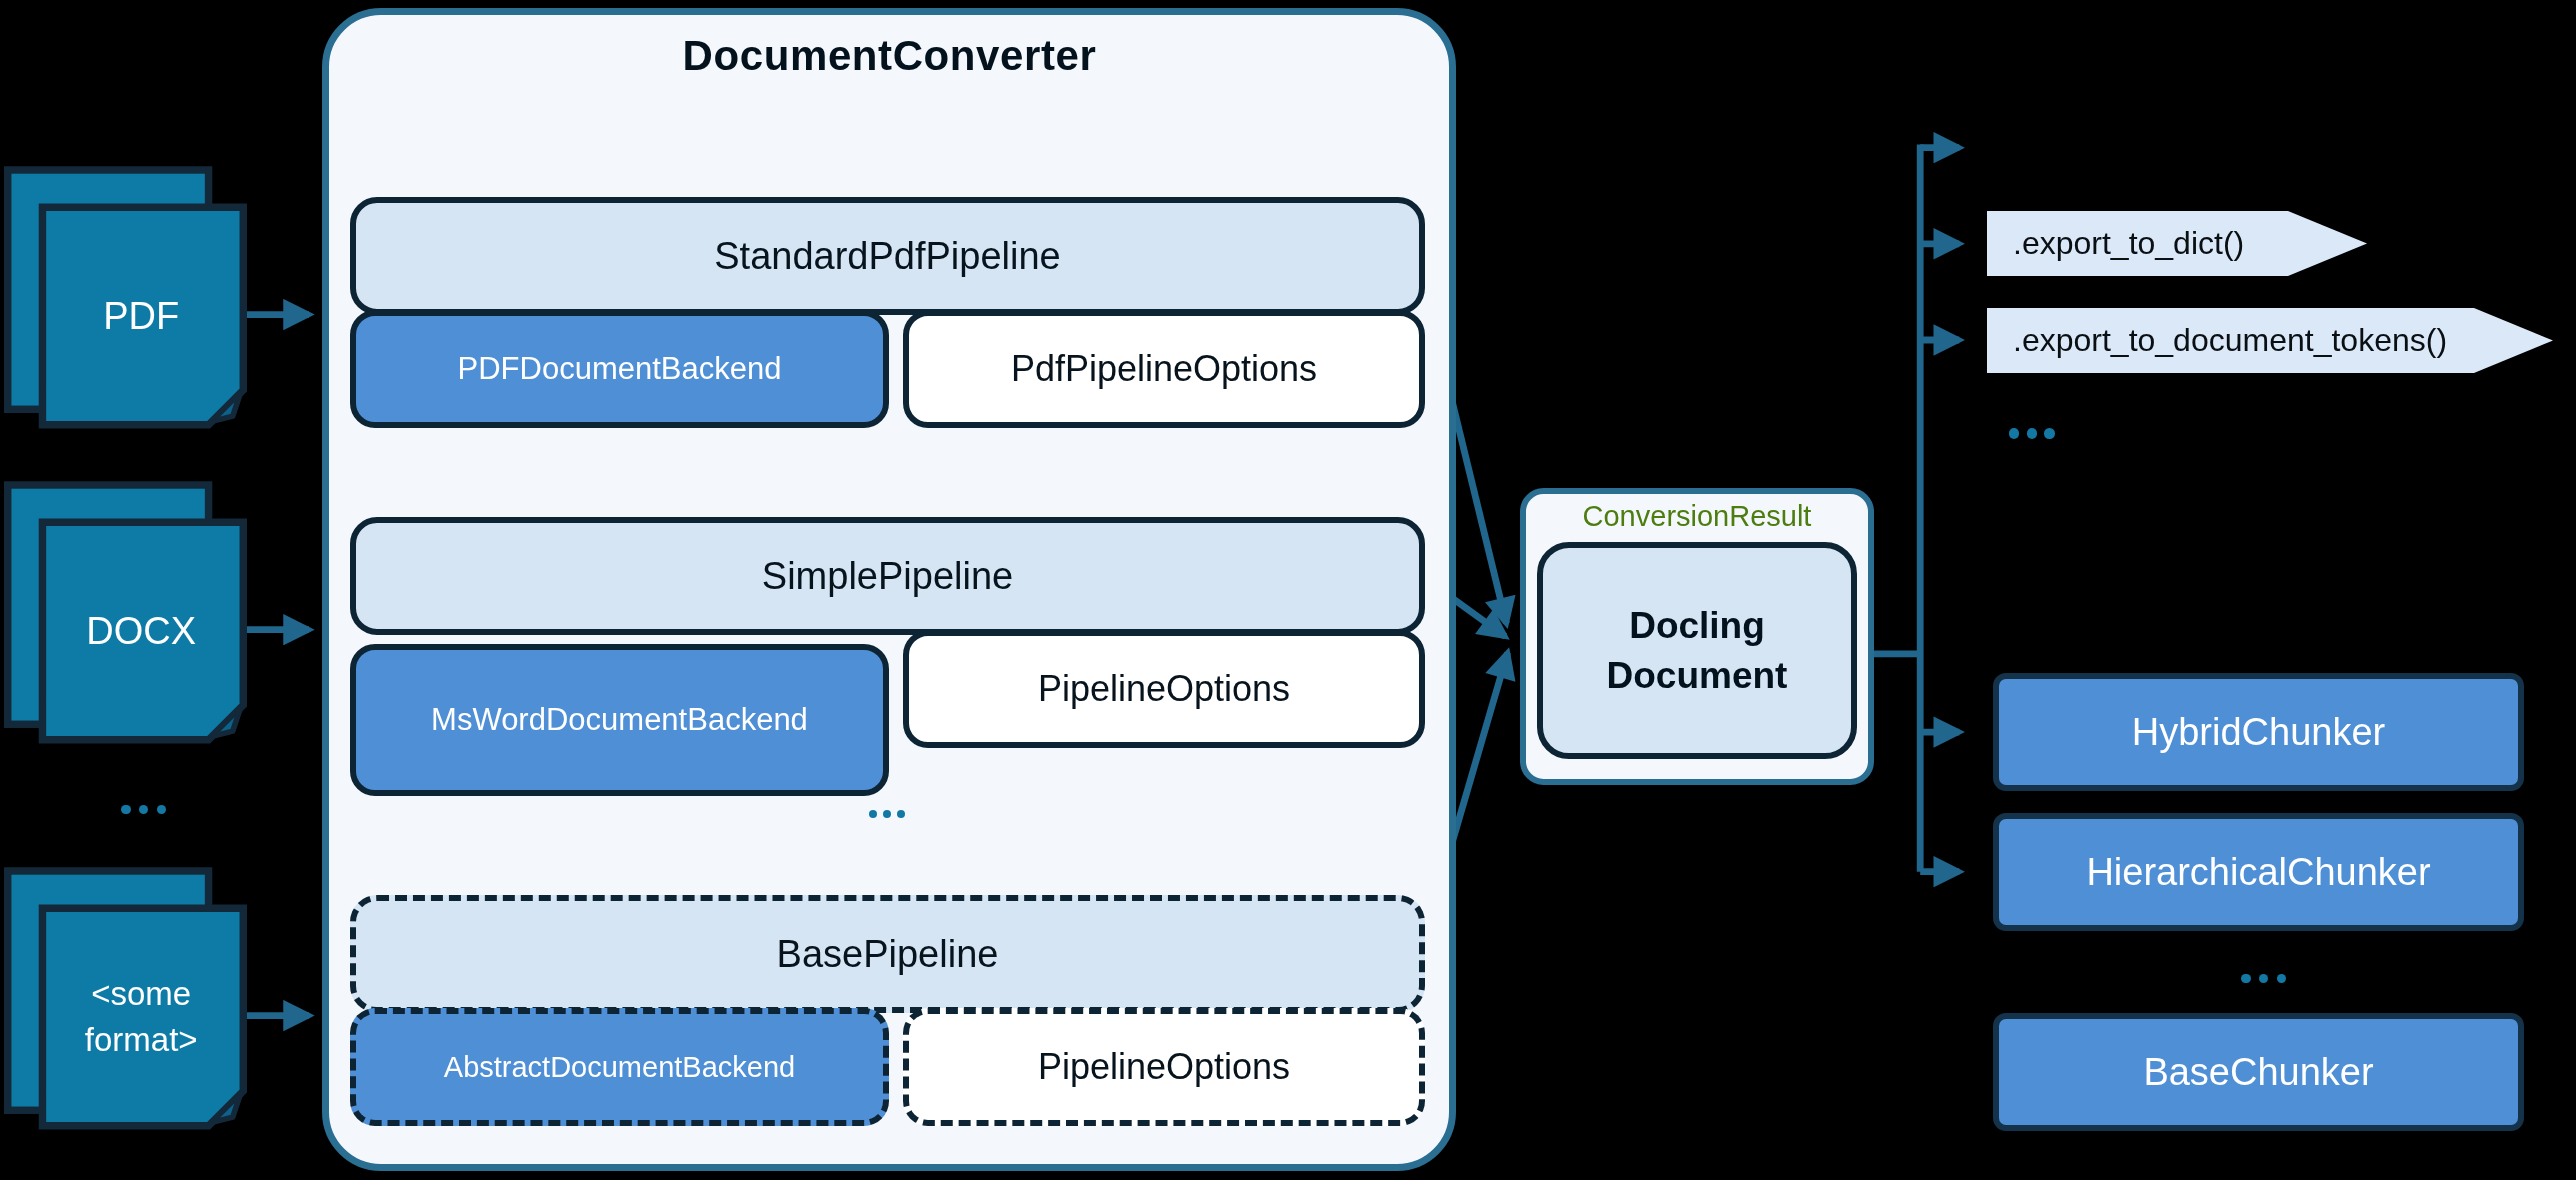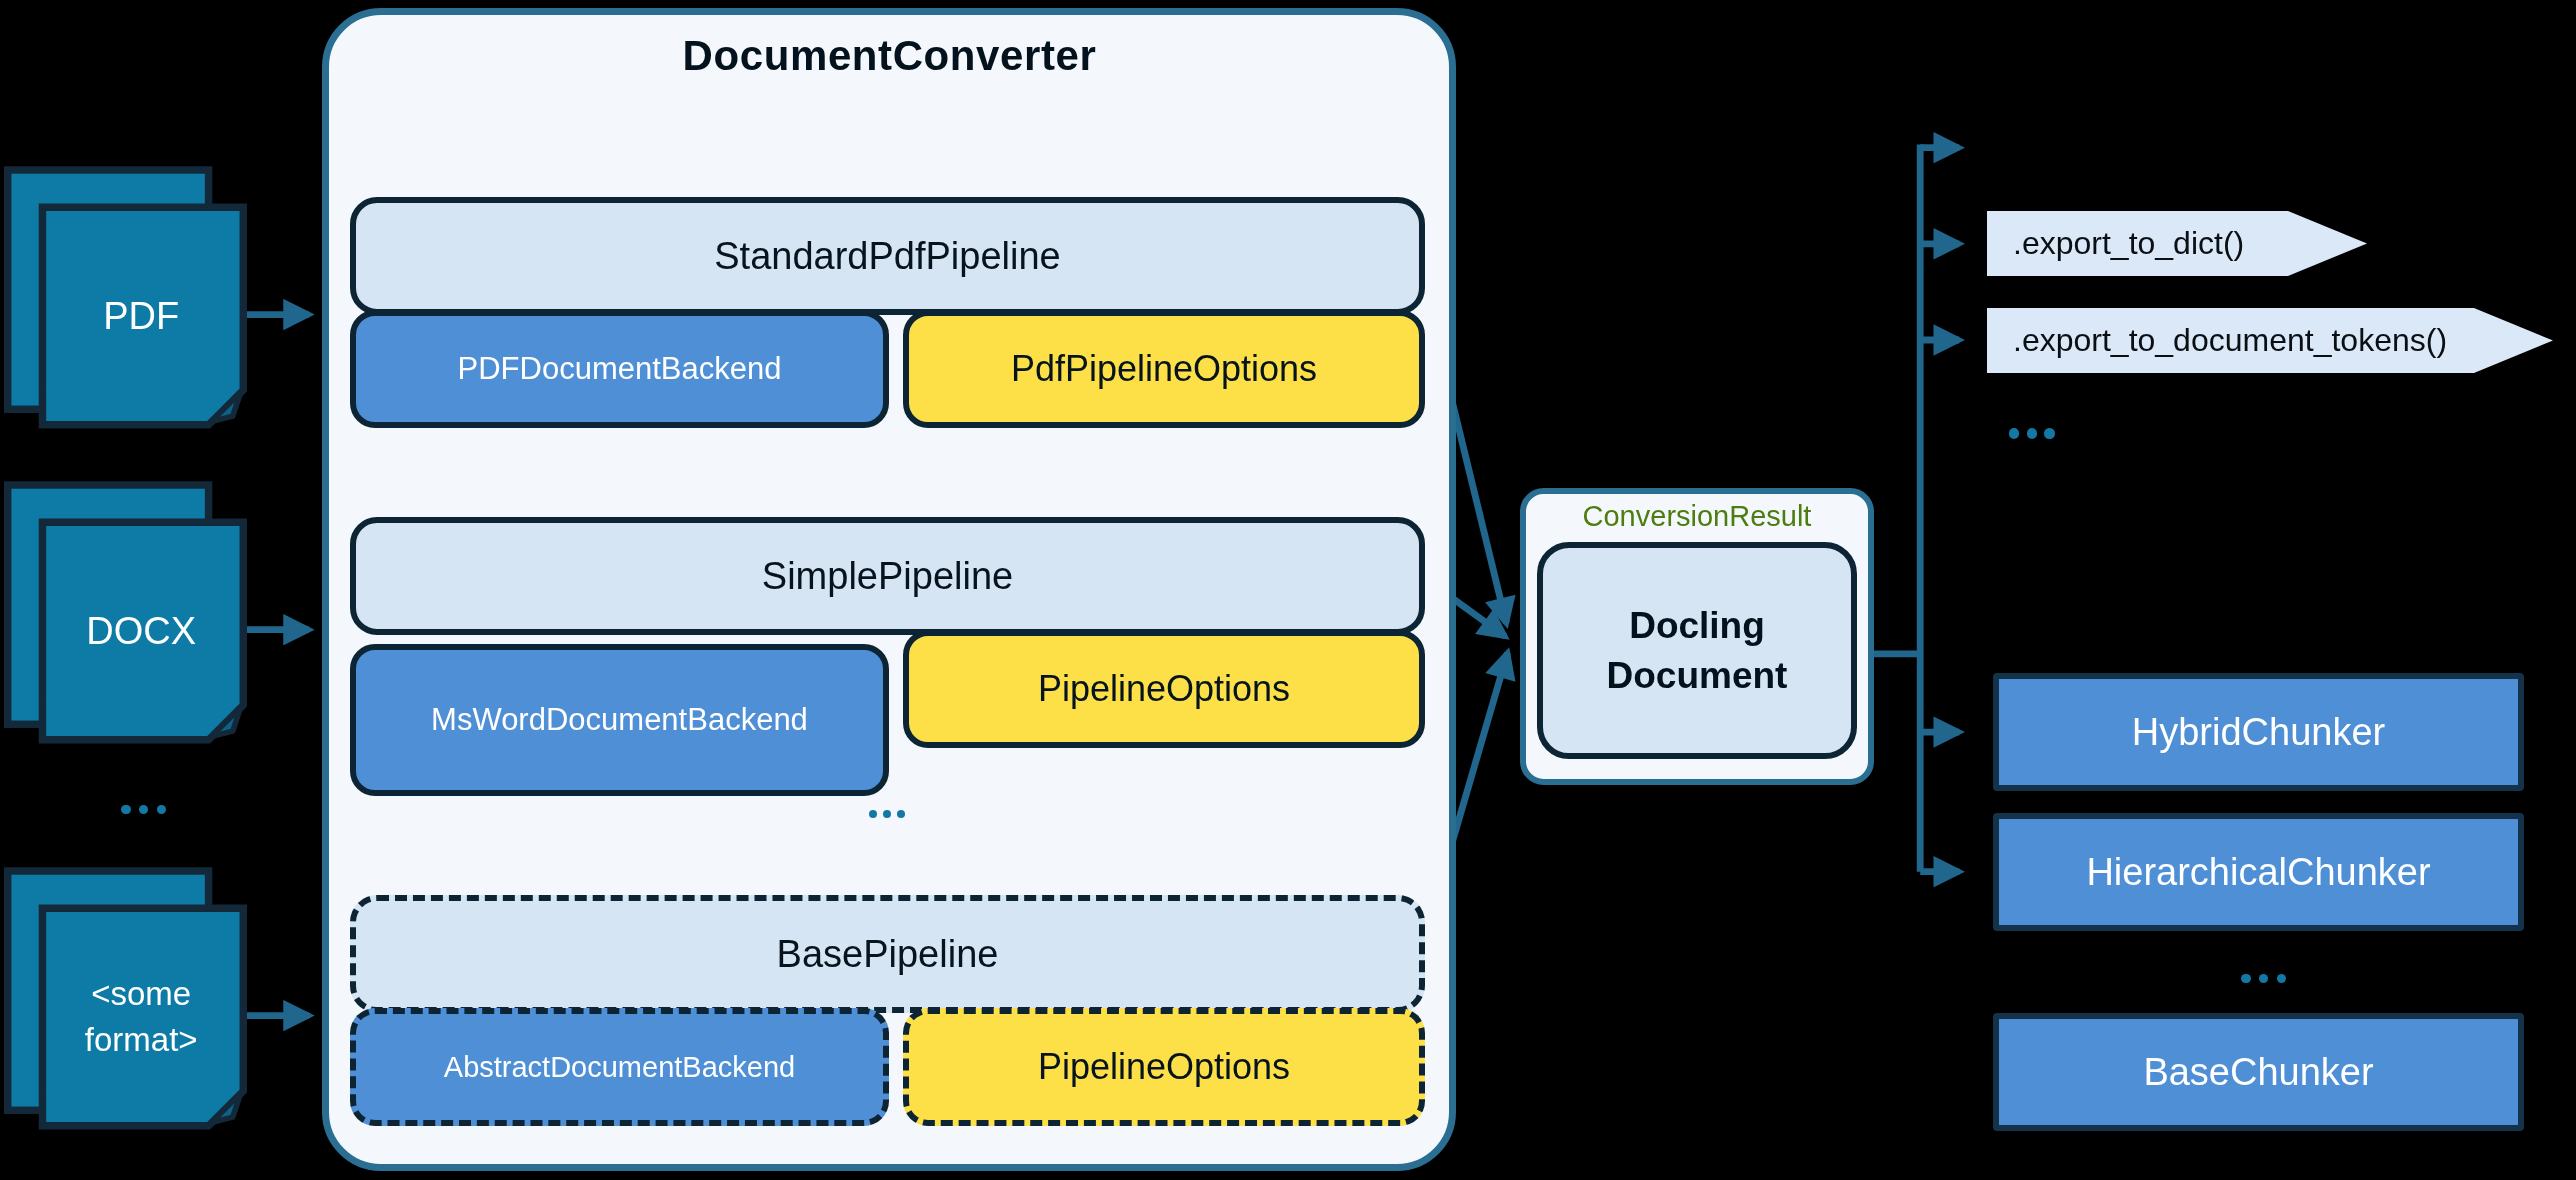--- a/index.html
+++ b/index.html
@@ -24,21 +24,21 @@
     position:absolute;background:#d6e5f4;border:6.2px solid #0d2435;border-radius:27px;
     display:flex;align-items:center;justify-content:center;
     font-size:38px;color:#07131d;box-sizing:border-box;
   }
   .pipe-backend{
     position:absolute;background:#4f8fd6;border:6.2px solid #0d2435;border-radius:25px;
     display:flex;align-items:center;justify-content:center;
     font-size:31px;color:#ffffff;box-sizing:border-box;
   }
   .pipe-options{
-    position:absolute;background:#fde047;border:6.2px solid #0d2435;border-radius:25px;
+    position:absolute;background:#ffffff;border:6.2px solid #0d2435;border-radius:25px;
     display:flex;align-items:center;justify-content:center;
     font-size:36px;color:#07131d;box-sizing:border-box;
   }
   .dashed{border-style:dashed;}
 
   
   .doc-icon{position:absolute;width:243px;height:264px;}
   .doc-icon svg{overflow:visible;display:block;}
   .doc-label{
     position:absolute;left:36px;top:41px;width:203px;height:218px;
@@ -67,21 +67,21 @@
   .export-tag{
     position:absolute;background:#dbe8f7;height:65px;
     display:flex;align-items:center;padding-left:26px;box-sizing:border-box;
     font-size:32px;color:#0a0f14;
     clip-path:polygon(0 0, calc(100% - 79px) 0, 100% 50%, calc(100% - 79px) 100%, 0 100%);
   }
 
   
   .chunker{
     position:absolute;left:1993px;width:531px;height:118px;
-    background:#4f8fd6;border:6.2px solid #14334a;border-radius:4px;box-sizing:border-box;
+    background:#4f8fd6;border:6.2px solid #14334a;border-radius:13px;box-sizing:border-box;
     display:flex;align-items:center;justify-content:center;
     font-size:38px;color:#ffffff;
   }
 
   
   .dots{position:absolute;display:flex;align-items:center;}
   .dot{border-radius:50%;background:#1478a5;}
   .dot-m{width:9.3px;height:9.3px;margin:0 4.3px;}
   .dot-s{width:8px;height:8px;margin:0 3.1px;}
   .dot-l{width:10.5px;height:10.5px;margin:0 3.7px;}

